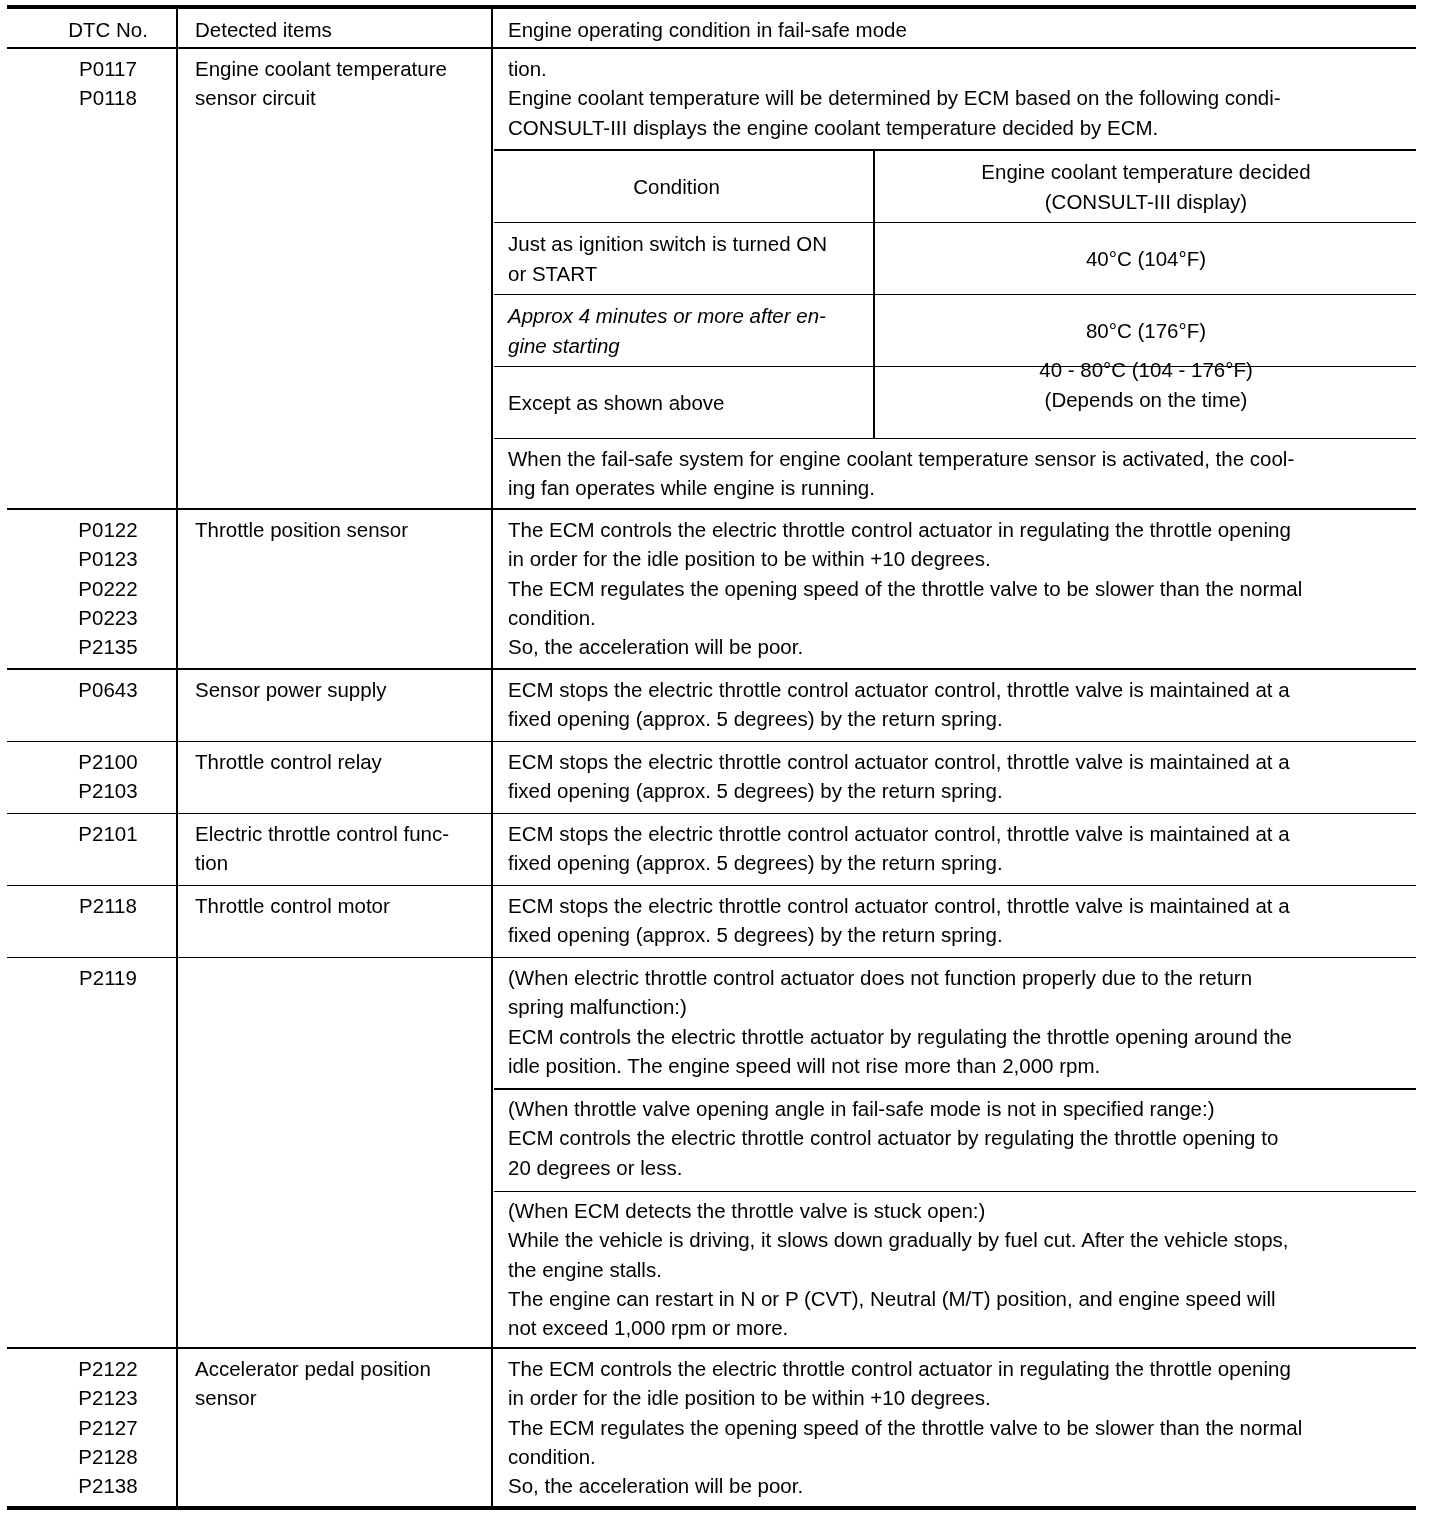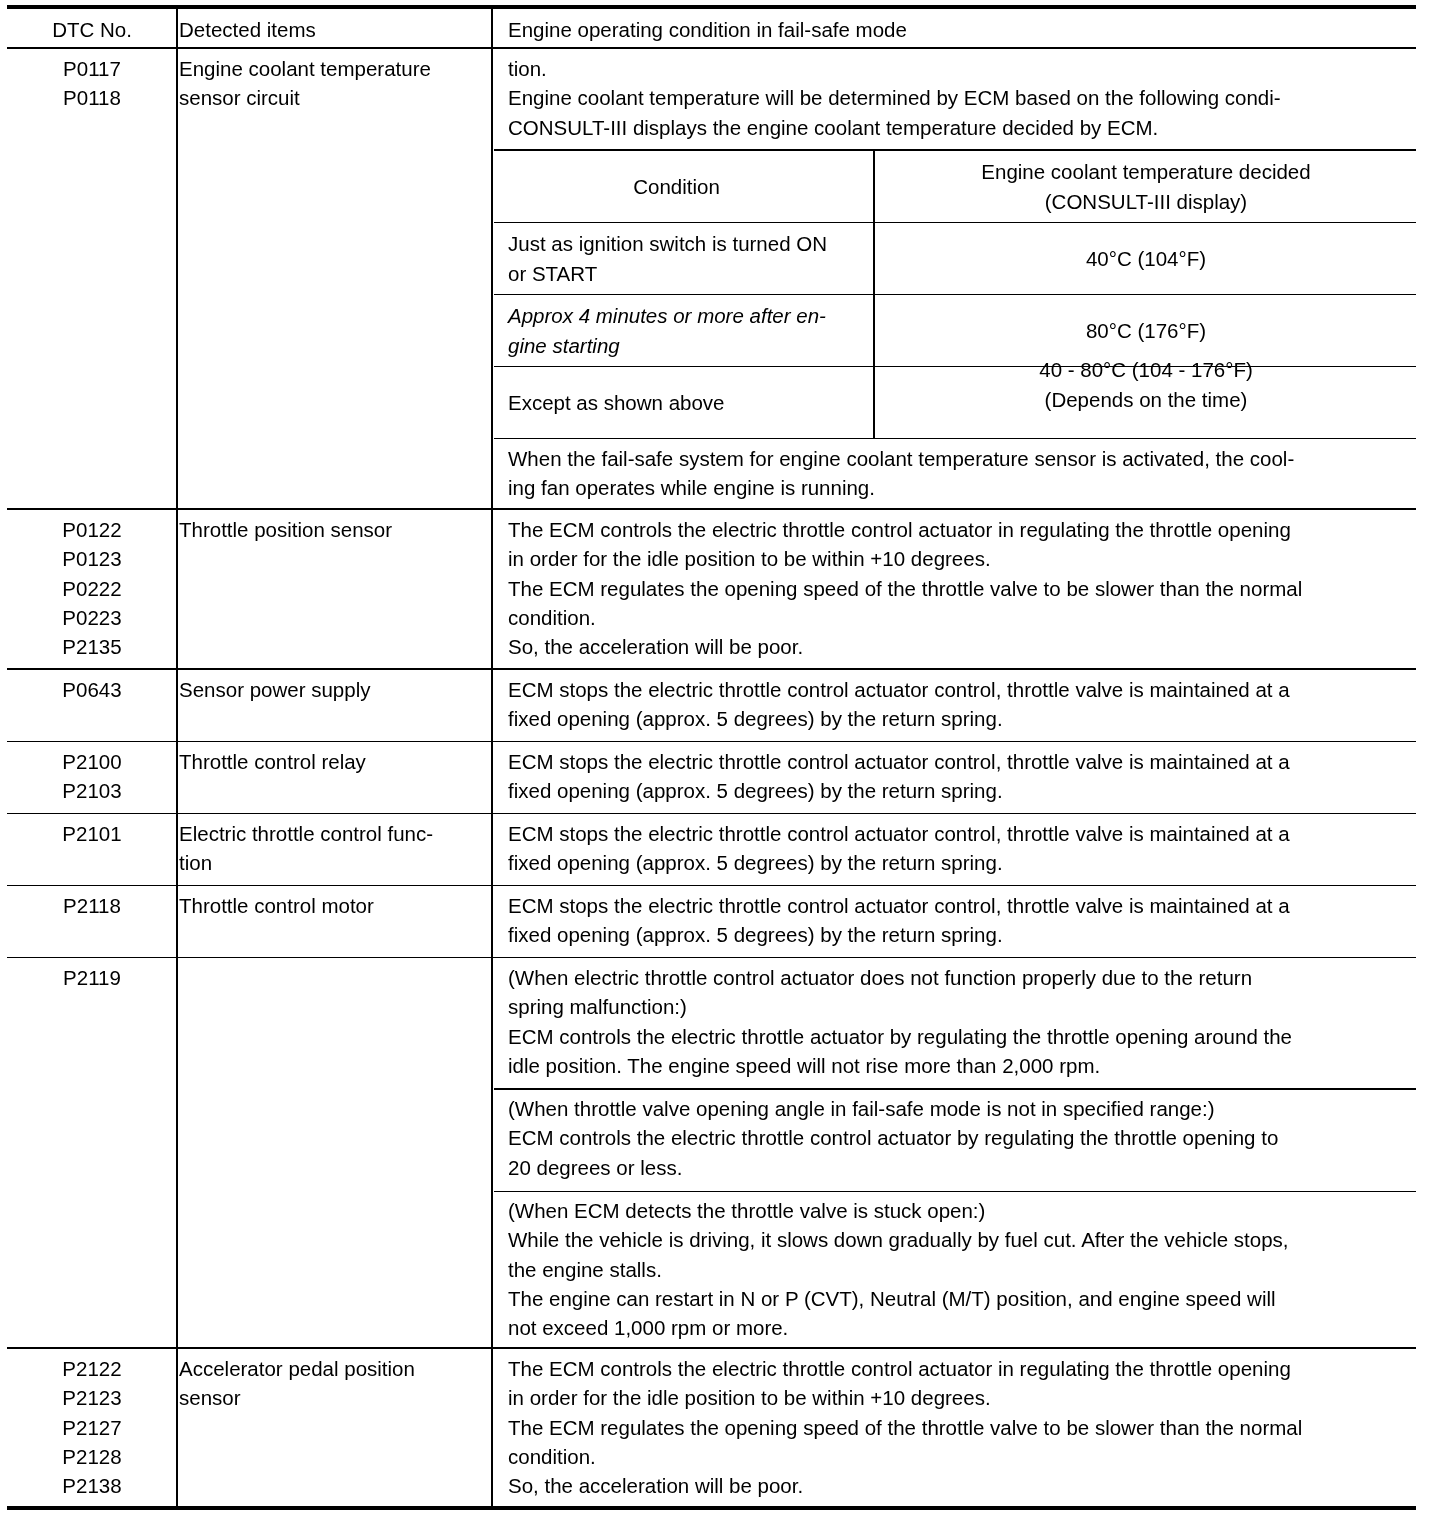--- a/index.html
+++ b/index.html
@@ -5,22 +5,22 @@
   html, body { margin: 0; padding: 0; background: #ffffff; }
   body { width: 1440px; height: 1516px; position: relative; overflow: hidden;
          font-family: "Liberation Sans", sans-serif; color: #000; font-size: 20.5px; }
   .tbl { position: absolute; left: 7px; top: 5px; width: 1409px; }
   .topline { position: absolute; left: 0; top: 0; width: 1409px; height: 4px; background: #000; }
   .botline { position: absolute; left: 0; width: 1409px; height: 4px; background: #000; }
   .row { position: absolute; left: 0; width: 1409px; }
   .hline { position: absolute; left: 0; width: 1409px; height: 2px; background: #000; }
   .vline { position: absolute; width: 2px; background: #000; }
   .cell { position: absolute; box-sizing: border-box; line-height: 29.3px; }
-  .c1 { left: 0; width: 170px; text-align: center; padding-top: 5px; }
-  .c2 { left: 172px; width: 313px; padding-left: 0; padding-top: 5px; }
+  .c1 { left: 16px; width: 170px; text-align: center; padding-top: 5px; }
+  .c2 { left: 172px; width: 313px; padding-left: 16px; padding-top: 5px; }
   .c3 { left: 487px; width: 922px; padding-left: 14px; padding-right: 10px; padding-top: 5px; }
   .hdr .cell { padding-top: 6px; }
   .sub { position: absolute; box-sizing: border-box; line-height: 29.3px; }
   .nest-l { left: 487px; width: 381px; padding-left: 14px; padding-right: 16px; }
   .nest-r { left: 869px; width: 540px; text-align: center; }
   .vcenter { display: flex; flex-direction: column; justify-content: center; }
   .line { display: block; white-space: nowrap; }
 </style>
 </head>
 <body>

